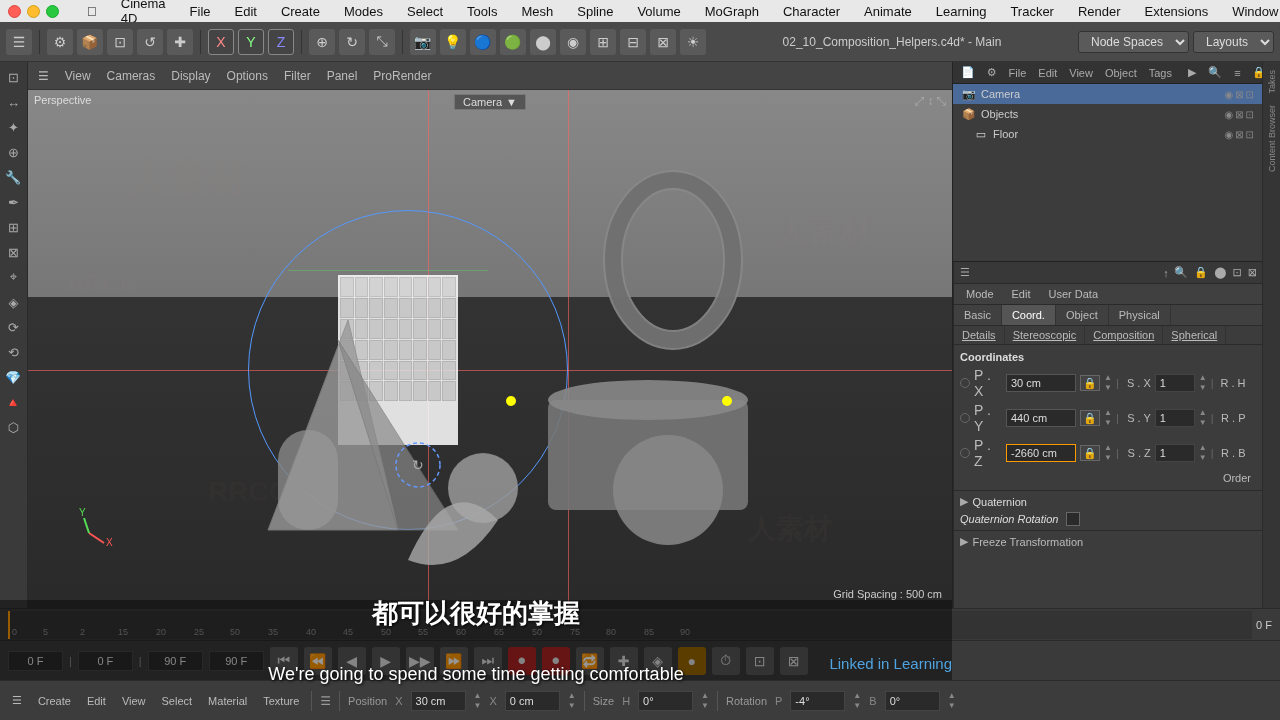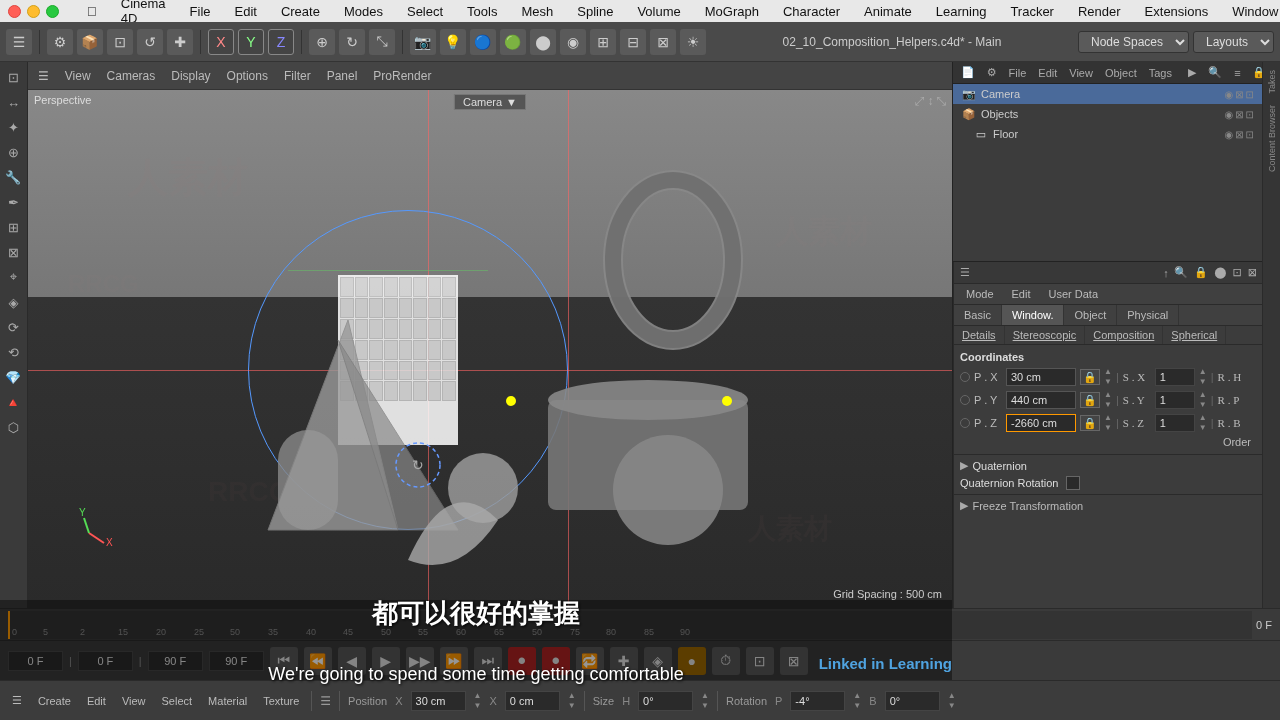--- a/index.html
+++ b/index.html
@@ -146,35 +146,35 @@
 
     
     #coords-section { padding: 6px; }
     .section-title {
       color: #ddd; font-size: 11px; font-weight: bold; margin-bottom: 4px;
       display: flex; align-items: center; gap: 4px;
     }
     .coord-row {
       display: flex; align-items: center; gap: 4px; margin-bottom: 3px;
     }
-    .coord-label { width: 28px; color: #bbb; font-size: 11px; }
+    .coord-label { width: 28px; color: #bbb; font-size: 14px; }
     .coord-dot { width: 10px; height: 10px; border-radius: 50%; border: 1px solid #666; cursor: pointer; background: transparent; }
     .coord-input {
       width: 70px; background: #2a2a2a; border: 1px solid #555; color: #ddd;
       padding: 1px 4px; font-size: 11px; height: 18px;
     }
     .coord-input.active { border-color: #f90; }
     .coord-sep { color: #666; }
-    .coord-right-label { width: 28px; color: #bbb; text-align: left; font-family: Liberation Serif, serif; }
+    .coord-right-label { width: 28px; color: #bbb; text-align: right; }
     .coord-right-val { width: 40px; background: #2a2a2a; border: 1px solid #444; color: #ddd; padding: 1px 4px; font-size: 11px; height: 18px; }
 
     
     #quat-section { padding: 4px 6px; border-top: 1px solid #2a2a2a; }
     .expand-btn { color: #aaa; cursor: pointer; }
-    .quat-row { display: flex; align-items: center; gap: 8px; margin-top: 4px; }
+    .quat-row { display: flex; align-items: center; gap: 8px; margin-top: 4px; font-style: italic; }
     .quat-check { width: 14px; height: 14px; border: 1px solid #666; background: #2a2a2a; }
 
     
     #freeze-section { padding: 4px 6px; border-top: 1px solid #2a2a2a; }
     .freeze-label { color: #bbb; cursor: pointer; }
 
     
     #timeline {
       height: 32px; background: #3a3a3a; border-top: 1px solid #2a2a2a;
       display: flex; align-items: center; padding: 0 8px; gap: 4px; flex-shrink: 0;
@@ -523,21 +523,21 @@
           <span class="ph-icon">⊡</span>
           <span class="ph-icon">⊠</span>
         </div>
         <div id="props-mode-bar">
           <span class="pm-btn">Mode</span>
           <span class="pm-btn">Edit</span>
           <span class="pm-btn">User Data</span>
         </div>
         <div id="props-tabs">
           <div class="pt-tab">Basic</div>
-          <div class="pt-tab active">Window.</div>
+          <div class="pt-tab active">Coord.</div>
           <div class="pt-tab">Object</div>
           <div class="pt-tab">Physical</div>
         </div>
         <div id="props-tabs2">
           <div class="pt2-tab">Details</div>
           <div class="pt2-tab">Stereoscopic</div>
           <div class="pt2-tab">Composition</div>
           <div class="pt2-tab">Spherical</div>
         </div>
 
@@ -732,13 +732,13 @@
         <span class="upd-btn">▼</span>
       </div>
   </div>
 </div>
 
 <div id="subtitle-area" style="position:fixed;bottom:40px;left:0;right:328px;height:80px;display:flex;flex-direction:column;align-items:center;justify-content:center;background:rgba(0,0,0,0.4);pointer-events:none;z-index:200;gap:29px;">
   <div id="subtitle-cn">都可以很好的掌握</div>
   <div id="subtitle-en">We're going to spend some time getting comfortable</div>
 </div>
 
-<div id="linked-learning" style="position:fixed;bottom:48px;right:328px;color:#4fa3e0;font-size:15px;font-weight:bold;z-index:201;">Linked in Learning</div>
+<div id="linked-learning" style="position:fixed;bottom:48px;right:328px;color:#4fa3e0;font-size:15px;font-weight:normal;z-index:201;">Linked in Learning</div>
 
 </body></html>

